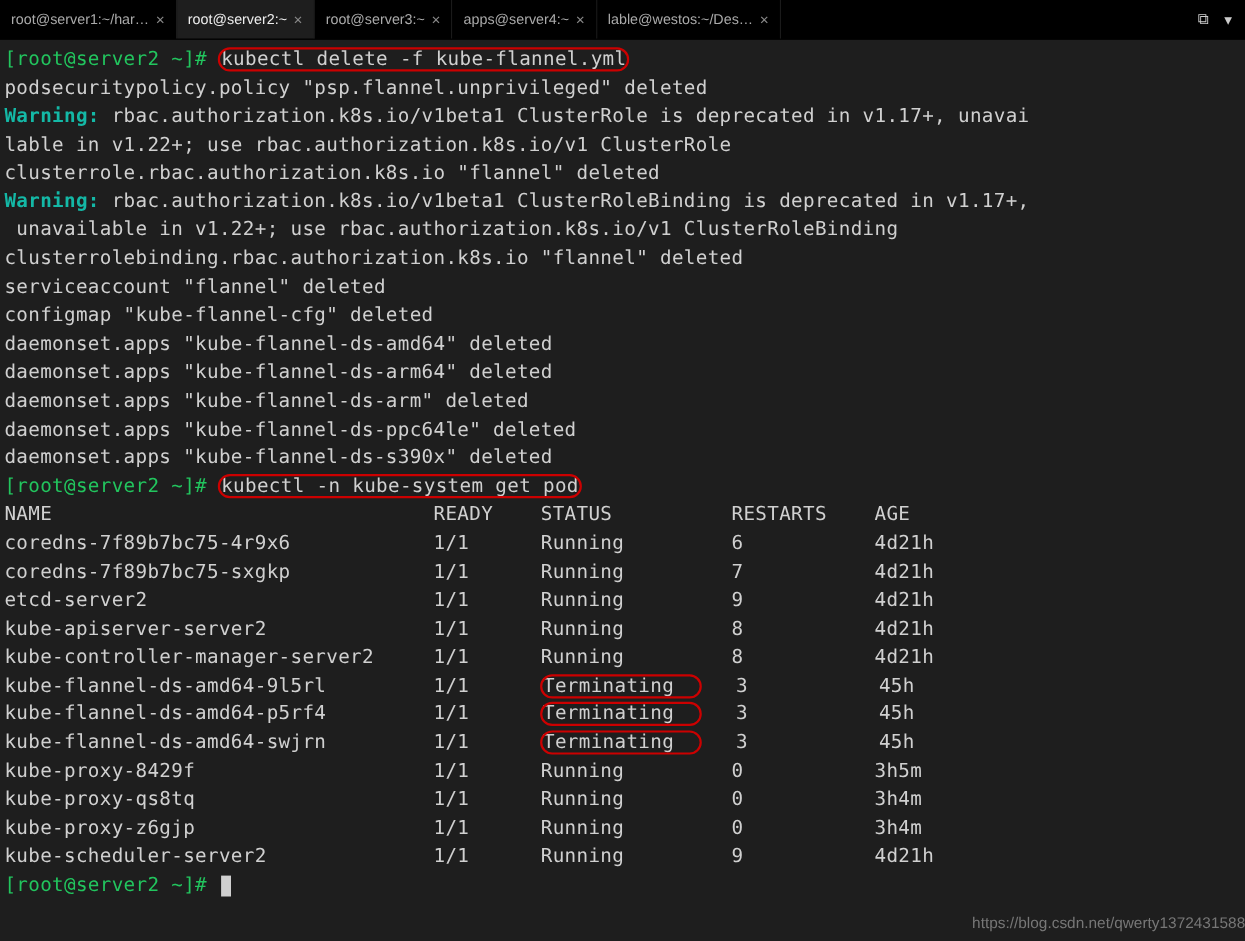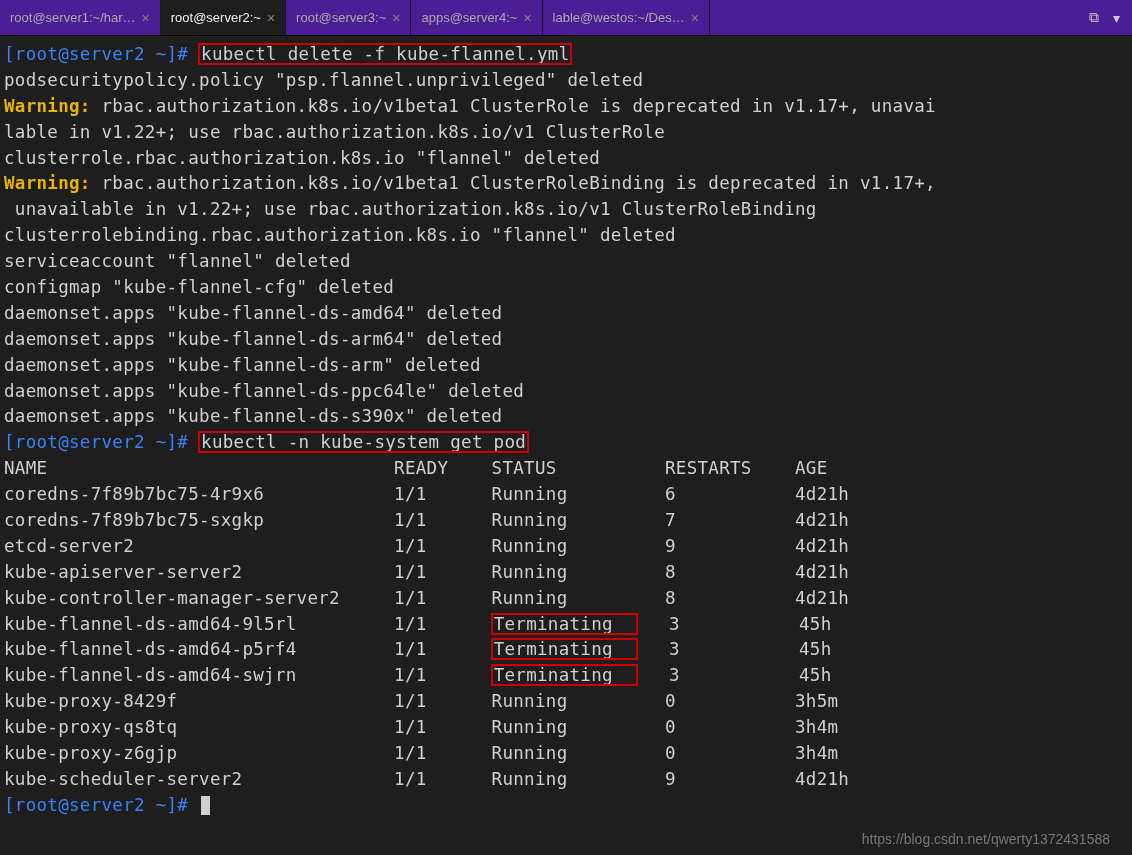--- a/index.html
+++ b/index.html
@@ -10,21 +10,21 @@
     color: #d0d0d0;
     width: 1132px;
     height: 855px;
     overflow: hidden;
     position: relative;
   }
   .tabbar {
     display: flex;
     align-items: center;
     height: 36px;
-    background: #4c1d95;
+    background: #000000;
     border-bottom: 1px solid #000;
   }
   .tab {
     display: flex;
     align-items: center;
     padding: 0 10px;
     height: 100%;
     color: #aaa;
     font-size: 13px;
     font-family: sans-serif;
@@ -54,36 +54,36 @@
     font-family: sans-serif;
   }
   .icon-btn { cursor: pointer; font-size: 14px; }
   .terminal {
     padding: 6px 4px;
     line-height: 1.48;
     white-space: pre;
     font-size: 17.5px;
     letter-spacing: 0.3px;
   }
-  .prompt { color: #3b82f6; }
-  .warn { color: #eab308; font-weight: bold; }
-  .hl { outline: 2px solid #cc0000; outline-offset: -1px; padding: 0 2px; }
+  .prompt { color: #22c55e; }
+  .warn { color: #14b8a6; font-weight: bold; }
+  .hl { outline: 2px solid #cc0000; outline-offset: -1px; padding: 0 2px; border-radius: 10px; }
   .cursor {
     display: inline-block;
     width: 9px;
     height: 19px;
     background: #d0d0d0;
     vertical-align: text-bottom;
     margin-left: 2px;
   }
   .row { display: block; }
   .watermark {
     position: absolute;
     bottom: 8px;
-    right: 22px;
+    right: 0;
     color: #777;
     font-size: 14px;
     font-family: sans-serif;
   }
 </style>
 </head>
 <body>
 
 <div class="tabbar" id="tabbar">
     <div class="tab">

